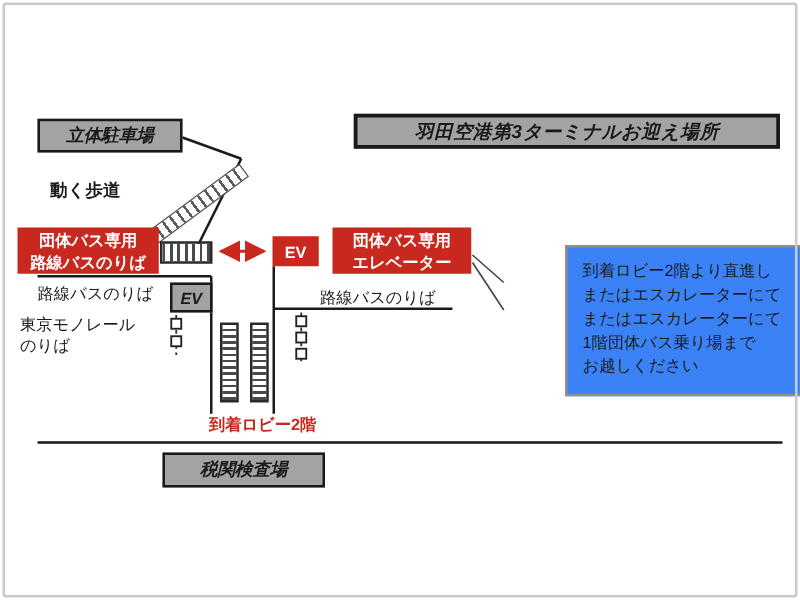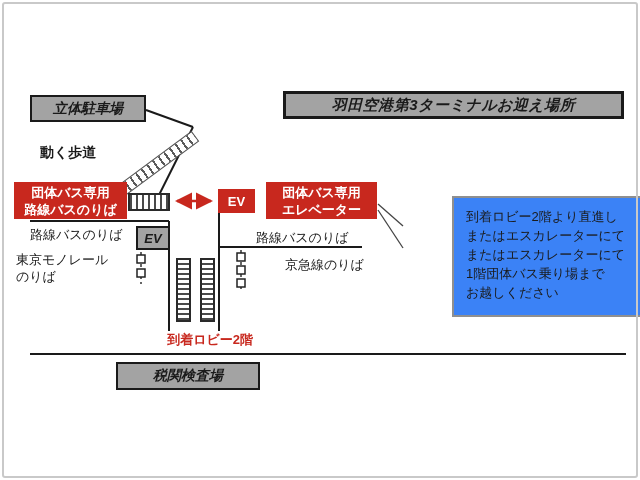--- a/index.html
+++ b/index.html
@@ -26,21 +26,21 @@
   .hatch-h{ position:absolute; background:repeating-linear-gradient(90deg,#4a4a4a 0 2px,#fff 2px 6px);
     border:2px solid #2a2a2a; }
   .hatch-v{ position:absolute; background:repeating-linear-gradient(0deg,#4a4a4a 0 2px,#fff 2px 5px);
     border:2px solid #2a2a2a; }
   .band{ position:absolute; left:115px; top:189px; width:100px; height:13px;
     background:repeating-linear-gradient(90deg,#5a5a5a 0 2px,#fff 2px 7px);
     border:1.5px solid #555; transform:rotate(-36.5deg); transform-origin:0 50%; }
 
   .title-box{ left:283px; top:91px; width:341px; height:28px; font-size:15px; border-width:3px; letter-spacing:.5px;text-align:right; }
   .parking-box{ left:30px; top:95px; width:116px; height:27px; font-size:14px; }
-  .customs-box{ left:116px; top:362px; width:144px; height:28px; font-size:14px; }
+  .customs-box{ left:130px; top:362px; width:130px; height:28px; font-size:14px; }
   .ev-black{ left:136px; top:226px; width:34px; height:24px; font-size:13px; border-width:2px; }
   .ev-red{ left:218px; top:189px; width:37px; height:24px; }
   .esc-box{ left:14px; top:182px; width:113px; height:37px; }
   .elv-box{ left:266px; top:182px; width:111px; height:37px; }
 
   .walkway-lbl{ left:40px; top:144px; font-size:14px; }
   .garden-lbl{ left:221px; top:141px; }
   .routebus-left{ left:30px; top:226px; }
   .routebus-right{ left:256px; top:229px; }
   .monorail-lbl{ left:16px; top:251px; }
@@ -117,21 +117,20 @@
     <div>エレベーター</div>
   </div>
 
   <div class="lbl bold walkway-lbl">動く歩道</div>
   <div class="lbl routebus-left">路線バスのりば</div>
   <div class="lbl routebus-right">路線バスのりば</div>
   <div class="lbl monorail-lbl">
     <div>東京モノレール</div>
     <div>のりば</div>
   </div>
-  <div class="lbl keikyu-lbl">京急線のりば</div>
   <div class="lbl red-text lobby-lbl">到着ロビー2階</div>
 
   <div class="infobox">
     <div>到着ロビー2階より直進し</div>
     <div>またはエスカレーターにて</div>
     <div>またはエスカレーターにて</div>
     <div>1階団体バス乗り場まで</div>
     <div>お越しください</div>
   </div>
 

